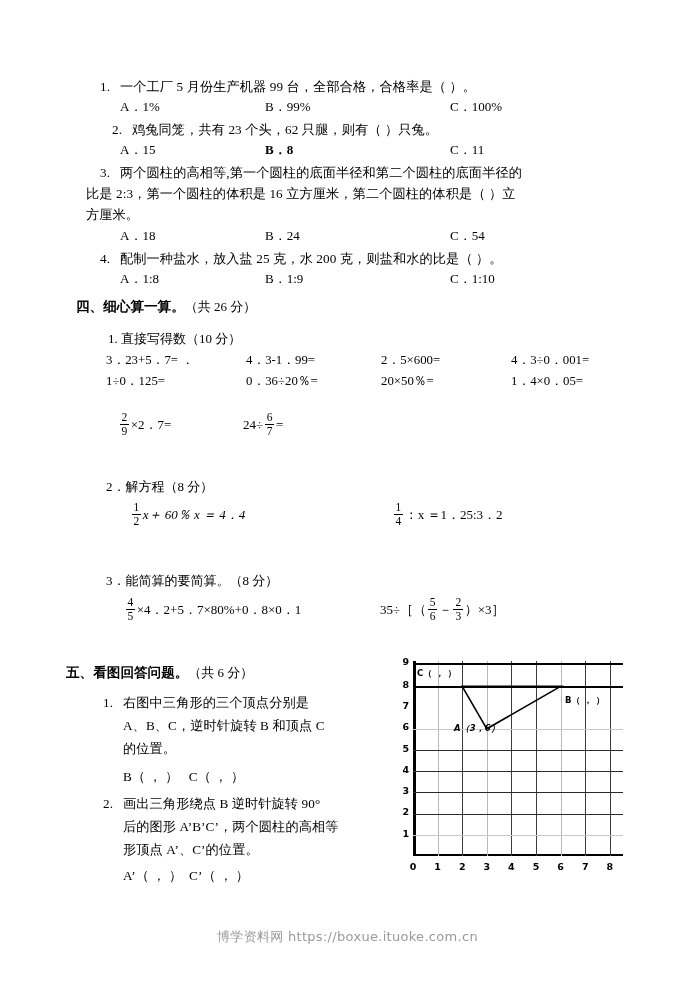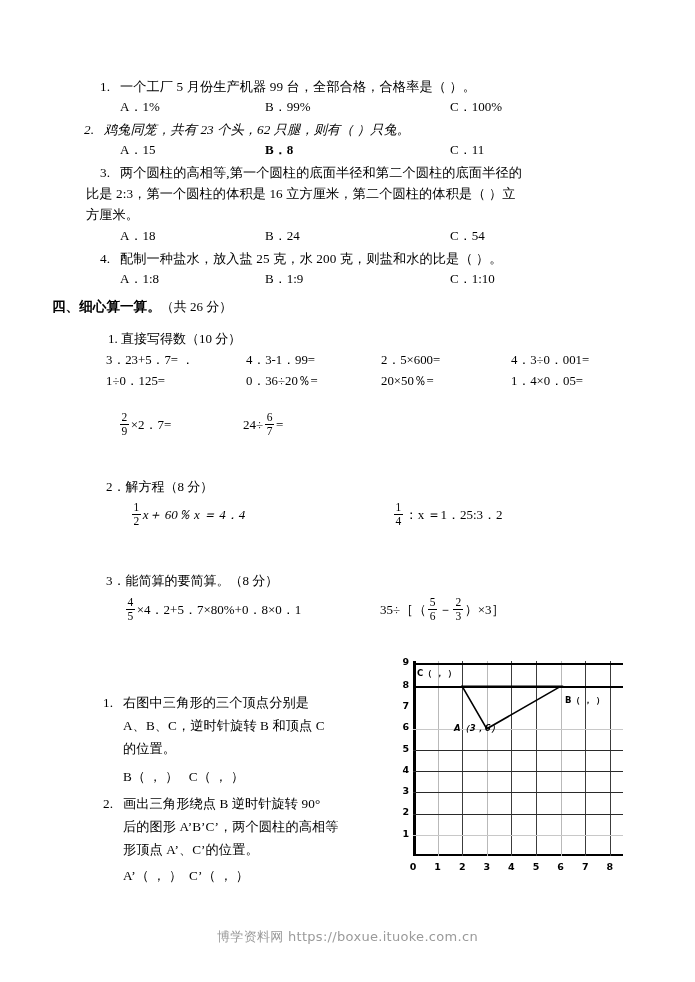--- a/index.html
+++ b/index.html
@@ -184,21 +184,21 @@
 
   <div class="qline" style="left:100px; top:76px;">
     <span class="qnum">1.</span><span>一个工厂 5 月份生产机器 99 台，全部合格，合格率是（    ）。</span>
   </div>
   <div class="opts" style="left:120px; top:97px;">
     <span style="left:0px;">A．1%</span>
     <span style="left:145px;">B．99%</span>
     <span style="left:330px;">C．100%</span>
   </div>
 
-  <div class="qline" style="left:84px; top:119px;font-style:italic;">
+  <div class="qline" style="left:112px; top:119px;">
     <span class="qnum">2.</span><span>鸡兔同笼，共有 23 个头，62 只腿，则有（    ）只兔。</span>
   </div>
   <div class="opts" style="left:120px; top:140px;">
     <span style="left:0px;">A．15</span>
     <span style="left:145px;font-weight:bold;">B．8</span>
     <span style="left:330px;">C．11</span>
   </div>
 
   <div class="qline" style="left:100px; top:162px;">
     <span class="qnum">3.</span><span>两个圆柱的高相等,第一个圆柱的底面半径和第二个圆柱的底面半径的</span>
@@ -217,21 +217,21 @@
 
   <div class="qline" style="left:100px; top:248px;">
     <span class="qnum">4.</span><span>配制一种盐水，放入盐 25 克，水 200 克，则盐和水的比是（    ）。</span>
   </div>
   <div class="opts" style="left:120px; top:269px;">
     <span style="left:0px;">A．1:8</span>
     <span style="left:145px;">B．1:9</span>
     <span style="left:330px;">C．1:10</span>
   </div>
 
-  <div class="sect-head" style="left:52px; top:298px;">
+  <div class="sect-head" style="left:76px; top:298px;">
     <span>四、细心算一算。</span><span class="pts">（共 26 分）</span>
   </div>
 
   <div class="subhead" style="left:108px; top:330px;">1. 直接写得数（10 分）</div>
 
   <div class="calcrow" style="left:106px; top:352px;">
     <span class="cell" style="left:0px;">3．23+5．7=  ．</span>
     <span class="cell" style="left:140px;">4．3-1．99=</span>
     <span class="cell" style="left:275px;">2．5×600=</span>
     <span class="cell" style="left:405px;">4．3÷0．001=</span>
@@ -282,20 +282,23 @@
   <div class="expr" style="left:380px; top:597px;">
     <span>35÷［（</span><span class="frac">
       <span class="num">5</span>
       <span class="den">6</span>
     </span><span>－</span><span class="frac">
       <span class="num">2</span>
       <span class="den">3</span>
     </span><span>）×3］</span>
   </div>
 
+  <div class="sect-head" style="left:66px; top:664px;">
+    <span>五、看图回答问题。</span><span class="pts">（共 6 分）</span>
+  </div>
 
   <div class="qline" style="left:103px; top:692px;">
     <span class="qnum">1.</span><span>右图中三角形的三个顶点分别是</span>
   </div>
   <div class="qline" style="left:123px; top:715px;">A、B、C，逆时针旋转 B 和顶点 C</div>
   <div class="qline" style="left:123px; top:738px;">的位置。</div>
   <div class="qline" style="left:123px; top:766px;">
     <span>B（    ，     ）</span>&nbsp;&nbsp;&nbsp;<span>C（    ，     ）</span>
   </div>
 

